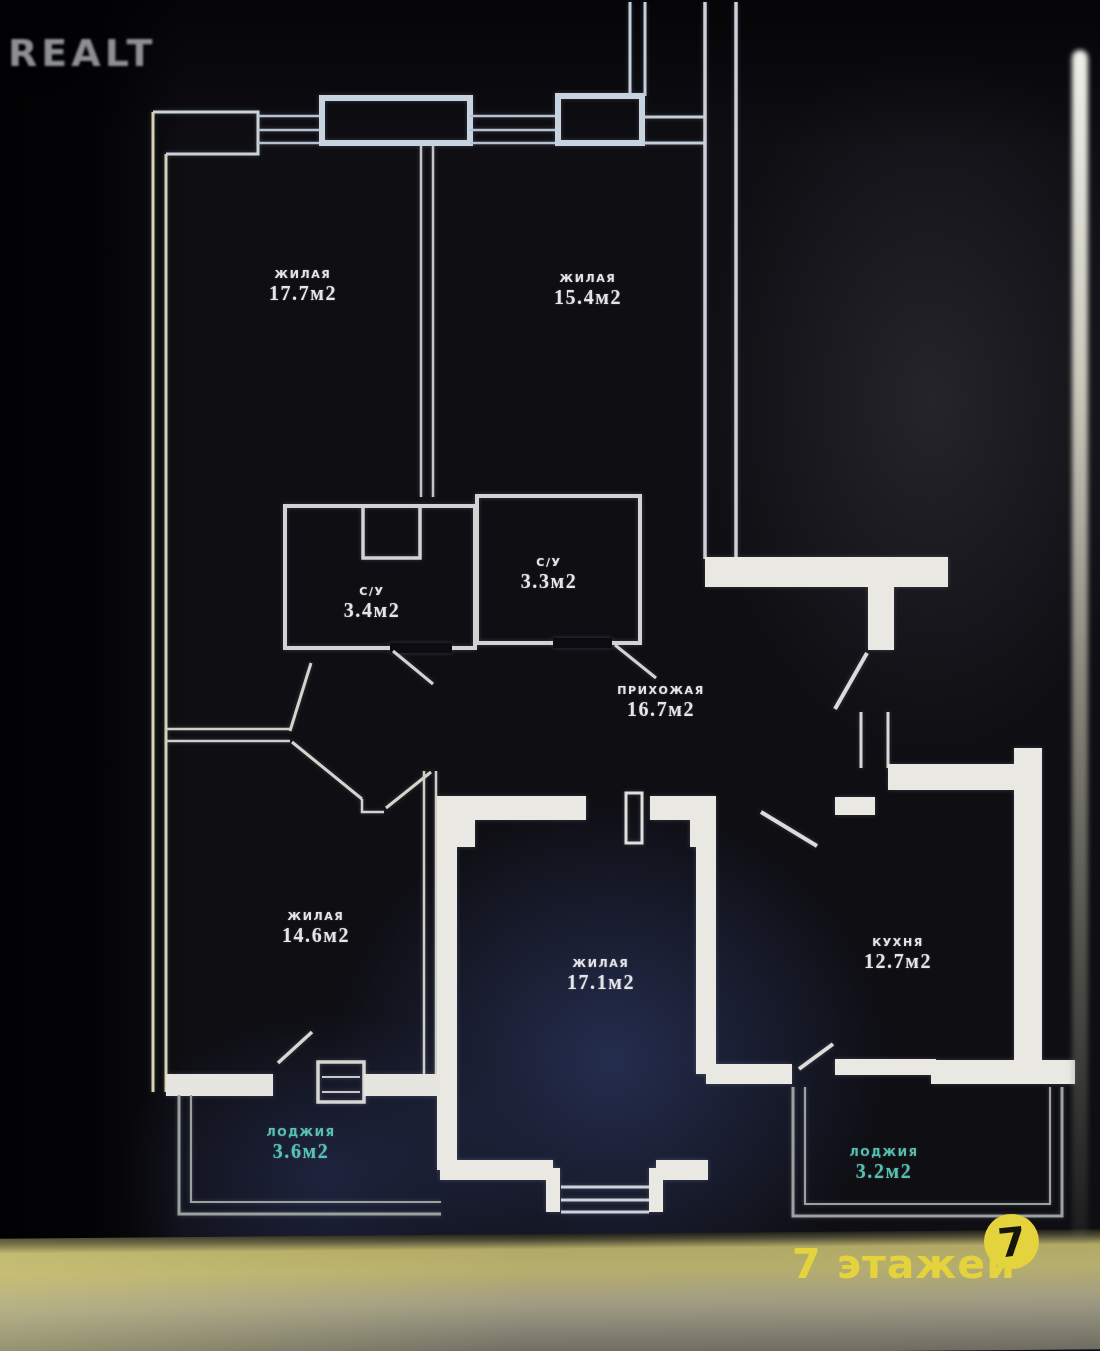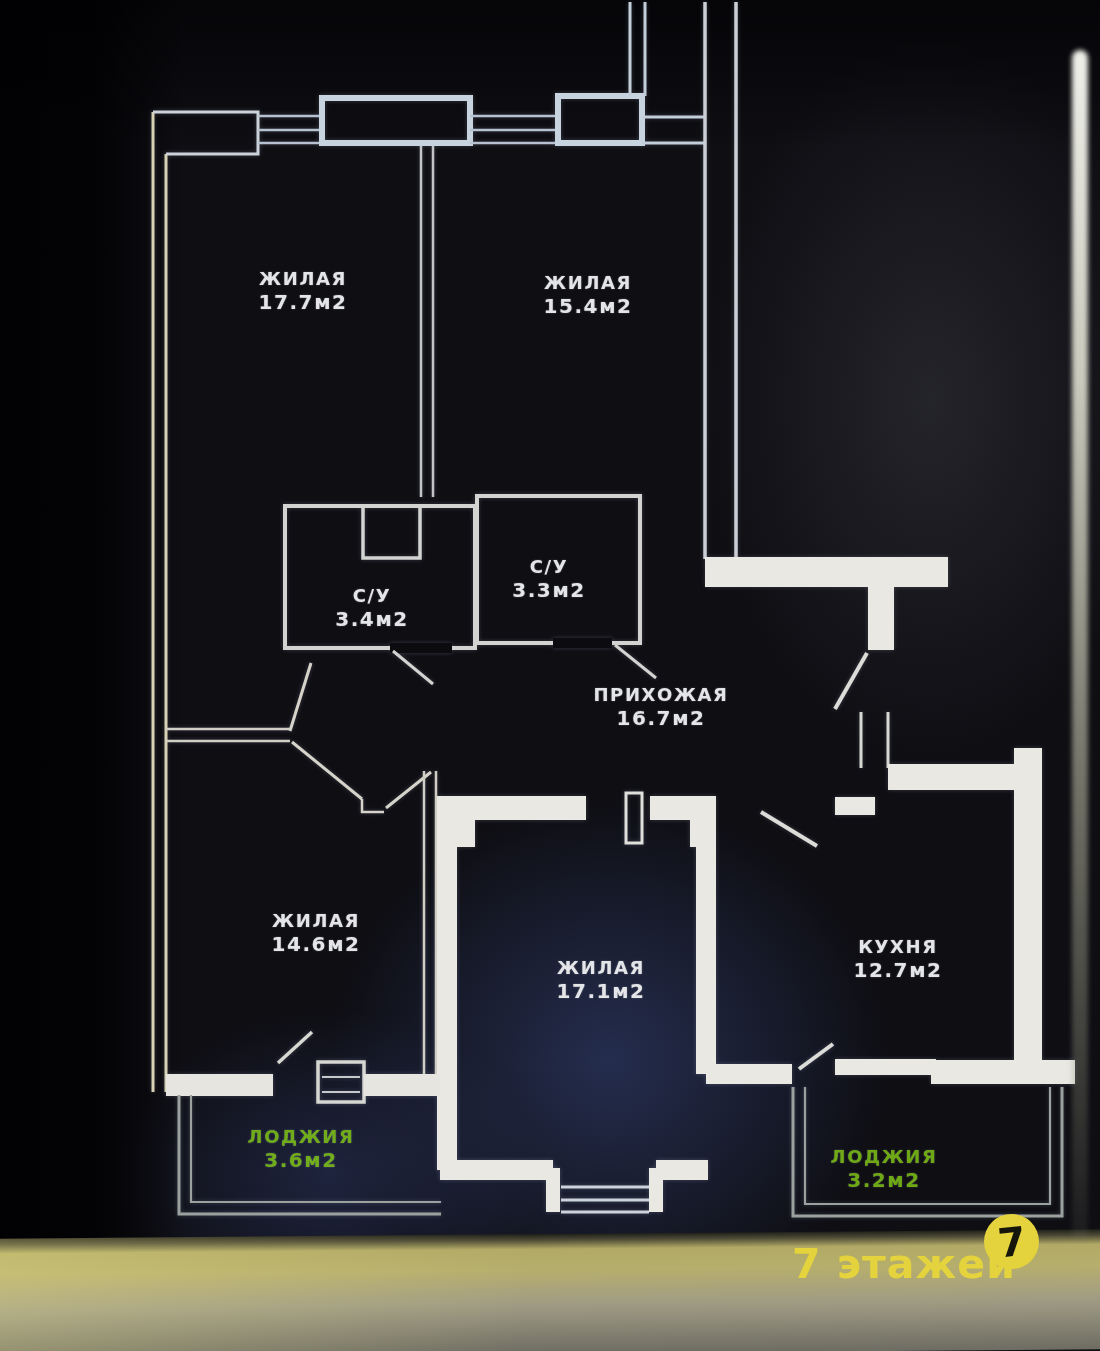--- a/index.html
+++ b/index.html
@@ -23,23 +23,23 @@
   
   svg.plan{position:absolute;left:0;top:0;filter:blur(.55px) drop-shadow(0 0 2px rgba(215,222,245,.22));}
   
   .room-label{
     position:absolute;transform:translateX(-50%);text-align:center;
     display:flex;flex-direction:column;gap:1px;
     color:#e4e5e8;font-weight:bold;letter-spacing:1.6px;
     filter:blur(.45px);text-shadow:0 0 2px rgba(255,255,255,.30);
     white-space:nowrap;
   }
-  .room-label .rn{font-size:18px;text-transform:uppercase;}
-  .room-label .ra{font-size:20px;}
-  .room-label.dim{color:#84cc16;opacity:.82;}
+  .room-label .rn{font-size:11px;text-transform:uppercase;}
+  .room-label .ra{font-size:20px;font-family:Liberation Serif, serif;}
+  .room-label.dim{color:#5eead4;opacity:.82;}
   
   .watermark{
     position:absolute;left:8px;top:16px;
     font-size:54px;font-weight:800;letter-spacing:4px;
     color:#8e8f93;filter:blur(.9px);font-variant:all-small-caps;
   }
   
   .floors-text{
     position:absolute;left:792px;top:1240px;
     font-size:41px;font-weight:bold;letter-spacing:1px;
@@ -193,20 +193,21 @@
   </div>
   <div class="room-label dim" style="left:301px;top:1126px">
     <span class="rn">лоджия</span>
     <span class="ra">3.6м2</span>
   </div>
   <div class="room-label dim" style="left:884px;top:1146px">
     <span class="rn">лоджия</span>
     <span class="ra">3.2м2</span>
   </div>
 
+  <div class="watermark">Realt</div>
 
   <div class="bottom-strip"></div>
 
   <div class="floors-text">7 этажей</div>
   <div class="floors-badge">
     <span>7</span>
   </div>
 
   <div class="right-streak"></div>
 

